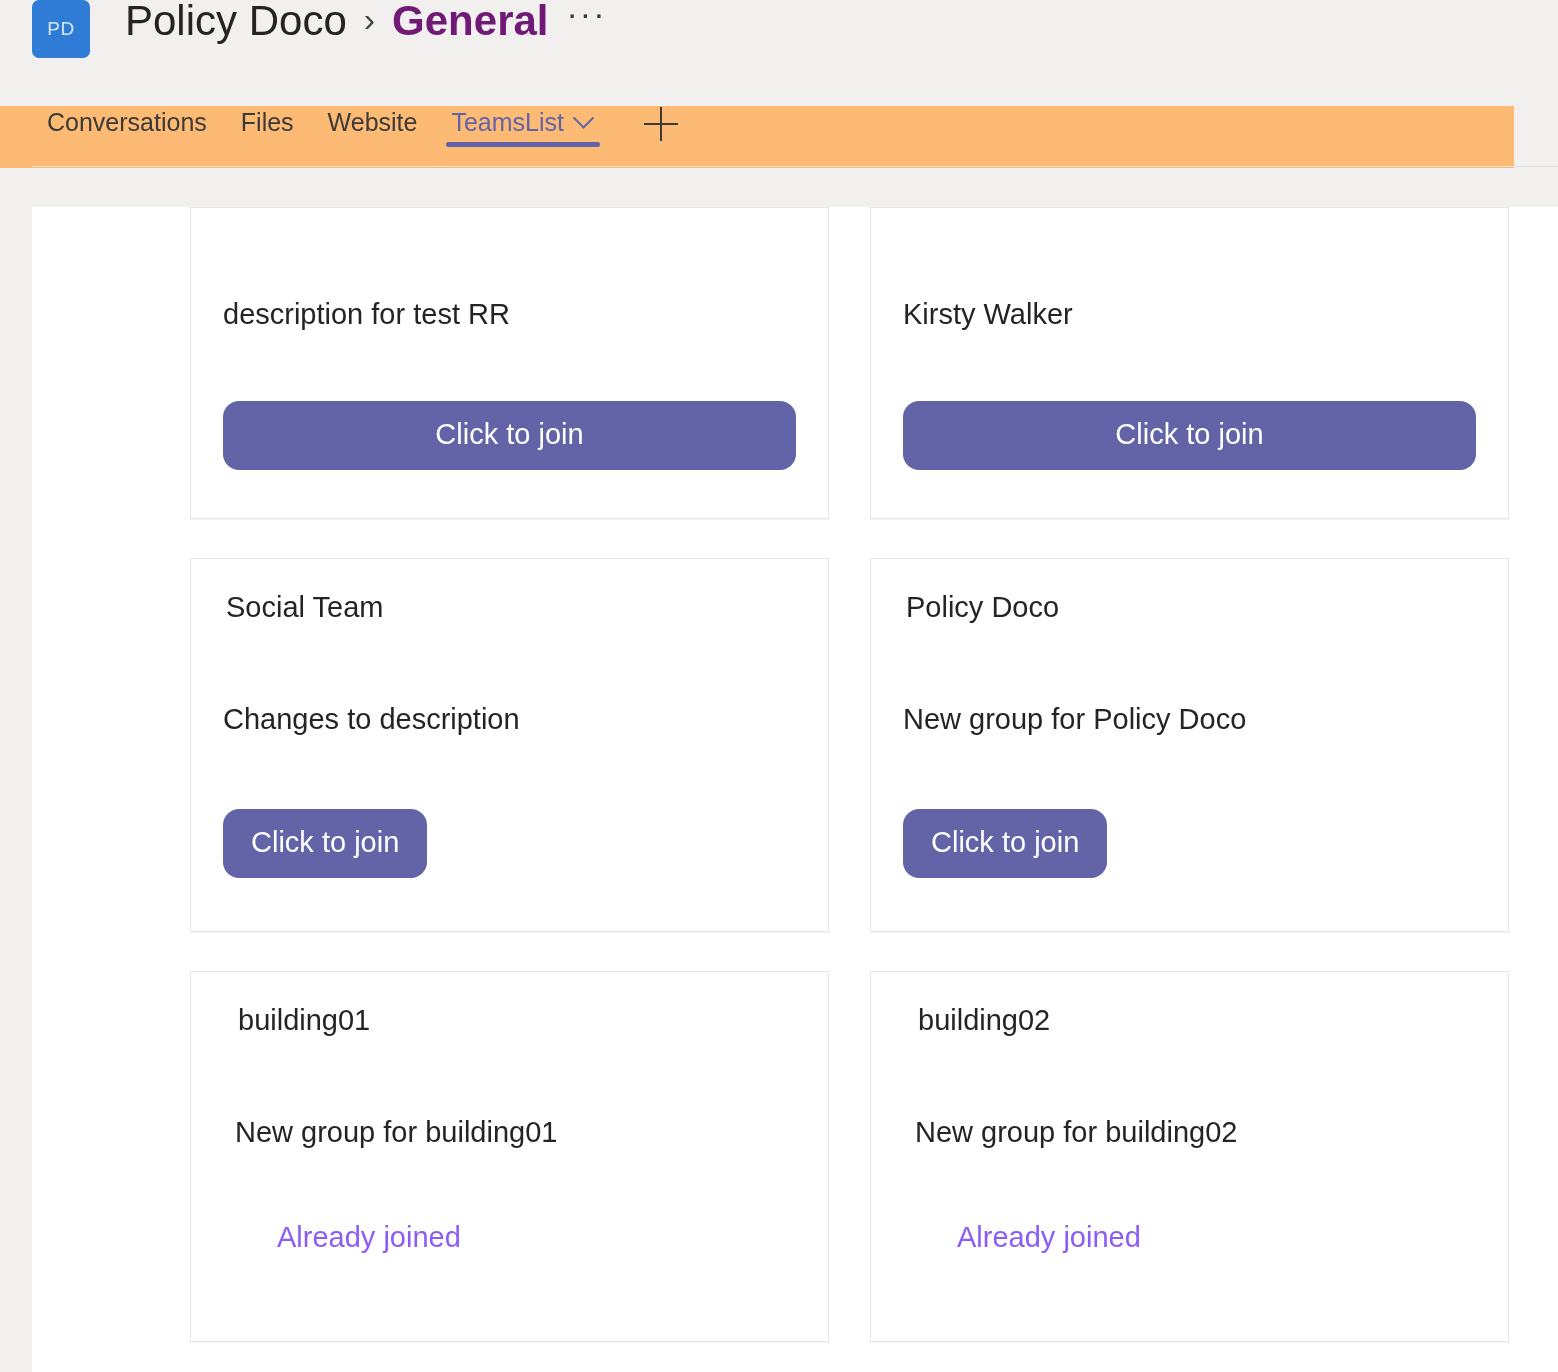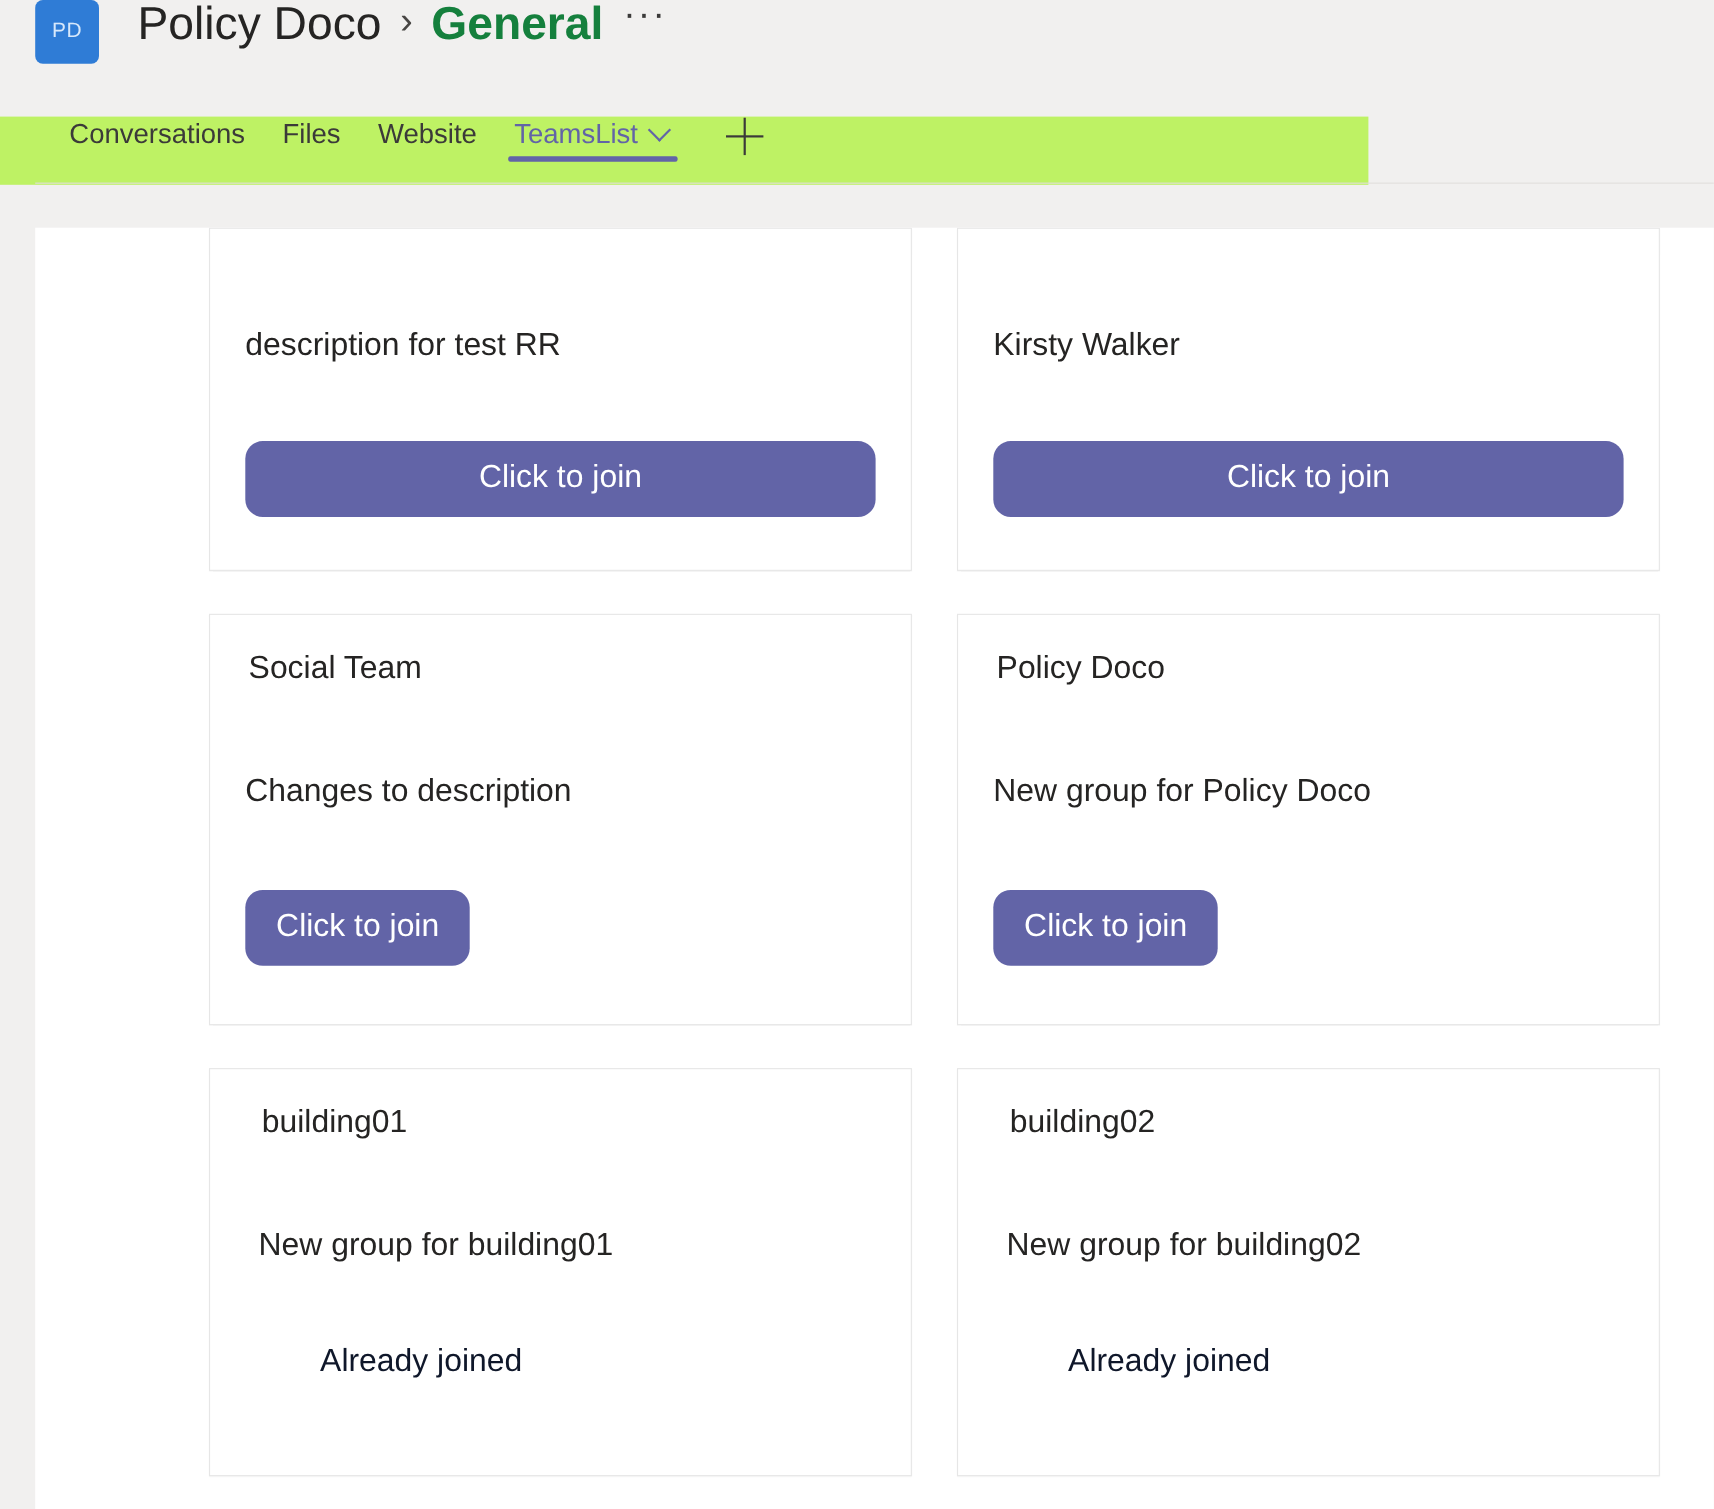--- a/index.html
+++ b/index.html
@@ -62,43 +62,43 @@
     margin: 0 17px;
     font-size: 34px;
     color: #484644;
     line-height: 1;
     display: inline-block;
     transform: translateY(-2px);
   }
   .crumb-channel {
     font-size: 42px;
     font-weight: 700;
-    color: #15803d;
+    color: #701a75;
     line-height: 1;
   }
   .crumb-more {
     margin-left: 18px;
     font-size: 34px;
     color: #3b3a39;
     line-height: .6;
     letter-spacing: 2px;
     display: inline-block;
     transform: translateY(-8px);
   }
 
   
   .tabbar {
     position: absolute;
     left: 0; top: 106px;
-    width: 1244px;
+    width: 1514px;
     height: 62px;
-    background: #bef264;
+    background: #fdba74;
     display: flex;
     align-items: flex-start;
-    padding-left: 46px;
+    padding-left: 30px;
     box-sizing: border-box;
   }
   .tab {
     position: relative;
     font-size: 25px;
     color: #3b3a39;
     padding: 4px 17px 20px 17px;
     line-height: 1;
     white-space: nowrap;
     display: flex;
@@ -219,22 +219,22 @@
     font-family: "Liberation Sans", sans-serif;
     font-size: 29px;
     line-height: 1;
     padding: 19px 28px 21px 28px;
     border: none;
     border-radius: 16px;
     cursor: pointer;
   }
   .joined-text {
     font-size: 29px;
-    color: #0f172a;
-    margin-left: 56px;
+    color: #8b5cf6;
+    margin-left: 42px;
     line-height: 1.1;
   }
 </style>
 </head>
 <body>
 
 <div class="app">
 
   <div class="header">
     <div class="team-avatar">

